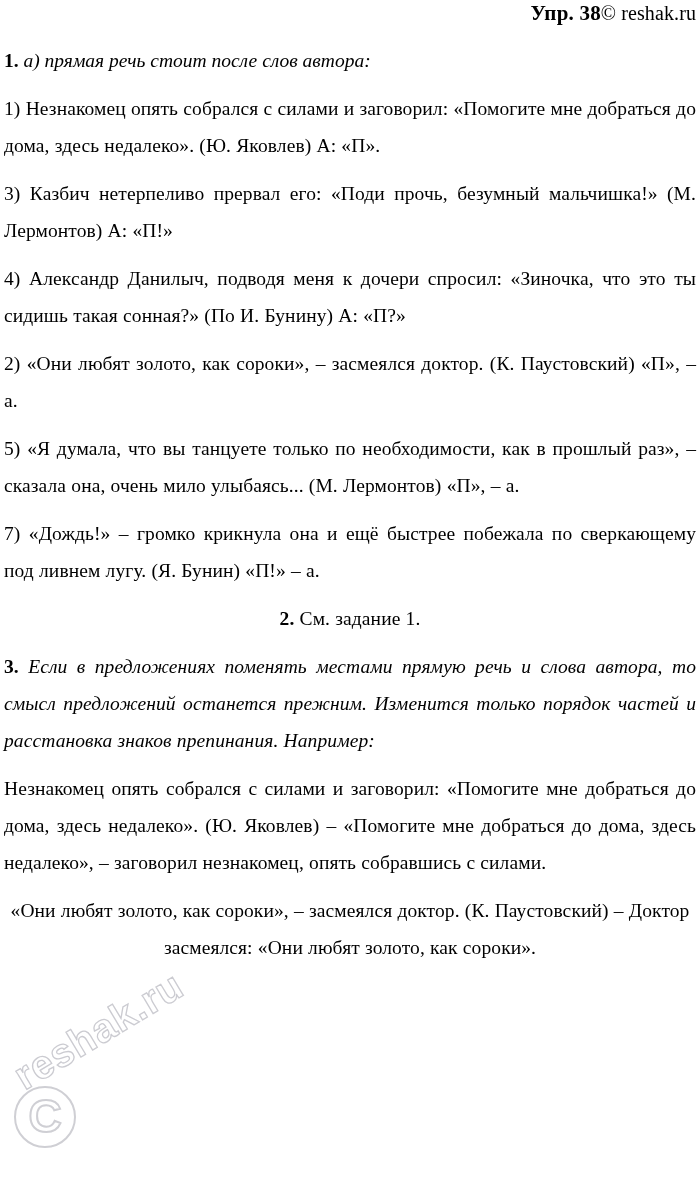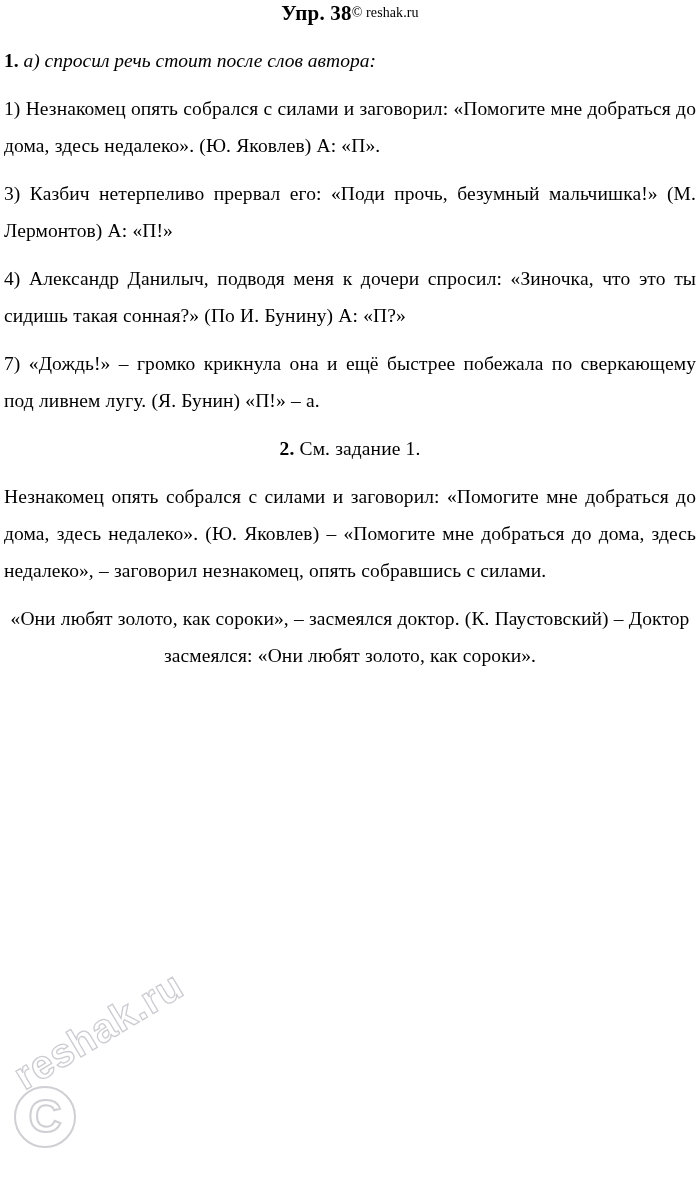--- a/index.html
+++ b/index.html
@@ -23,30 +23,30 @@
     box-sizing: border-box;
     padding: 0 4px 0 4px;
   }
 
   
   .header {
     position: relative;
     height: 30px;
     display: flex;
     align-items: flex-start;
-    justify-content: center;
+    justify-content: flex-end;
   }
   .header-title {
     font-size: 21px;
     font-weight: bold;
     line-height: 26px;
     letter-spacing: 0.2px;
   }
   .header-copyright {
-    font-size: 14px;
+    font-size: 20px;
     line-height: 26px;
     letter-spacing: 0.1px;
   }
 
   
   .content {
     position: relative;
     z-index: 2;
     padding-top: 12px;
   }
@@ -146,33 +146,39 @@
 
   <div class="watermark">
     <div class="wm-text">reshak.ru</div>
     <div class="wm-c"></div>
   </div>
 
   <div class="content">
 
     <p class="subhead">
       <span class="num">1.</span>
-      <span>а) спросил речь стоит после слов автора:</span>
+      <span>а) прямая речь стоит после слов автора:</span>
     </p>
 
     <p class="para">1) Незнакомец опять собрался с силами и заговорил: «Помогите мне добраться до дома, здесь недалеко». (Ю. Яковлев) А: «П».</p>
     <p class="para">3) Казбич нетерпеливо прервал его: «Поди прочь, безумный мальчишка!» (М. Лермонтов) А: «П!»</p>
     <p class="para">4) Александр Данилыч, подводя меня к дочери спросил: «Зиночка, что это ты сидишь такая сонная?» (По И. Бунину) А: «П?»</p>
 
 
+    <p class="para">2) «Они любят золото, как сороки», – засмеялся доктор. (К. Паустовский) «П», – а.</p>
+    <p class="para">5) «Я думала, что вы танцуете только по необходимости, как в прошлый раз», – сказала она, очень мило улыбаясь... (М. Лермонтов) «П», – а.</p>
     <p class="para">7) «Дождь!» – громко крикнула она и ещё быстрее побежала по сверкающему под ливнем лугу. (Я. Бунин) «П!» – а.</p>
 
     <p class="para noj">
       <span class="num">2.</span>
       <span>См. задание 1.</span>
     </p>
 
+    <p class="para">
+      <span class="num">3.</span>
+      <span class="ital">Если в предложениях поменять местами прямую речь и слова автора, то смысл предложений останется прежним. Изменится только порядок частей и расстановка знаков препинания. Например:</span>
+    </p>
 
     <p class="para">Незнакомец опять собрался с силами и заговорил: «Помогите мне добраться до дома, здесь недалеко». (Ю. Яковлев) – «Помогите мне добраться до дома, здесь недалеко», – заговорил незнакомец, опять собравшись с силами.</p>
     <p class="para noj">«Они любят золото, как сороки», – засмеялся доктор. (К. Паустовский) – Доктор засмеялся: «Они любят золото, как сороки».</p>
 
   </div>
 </div>
 
 </body></html>

